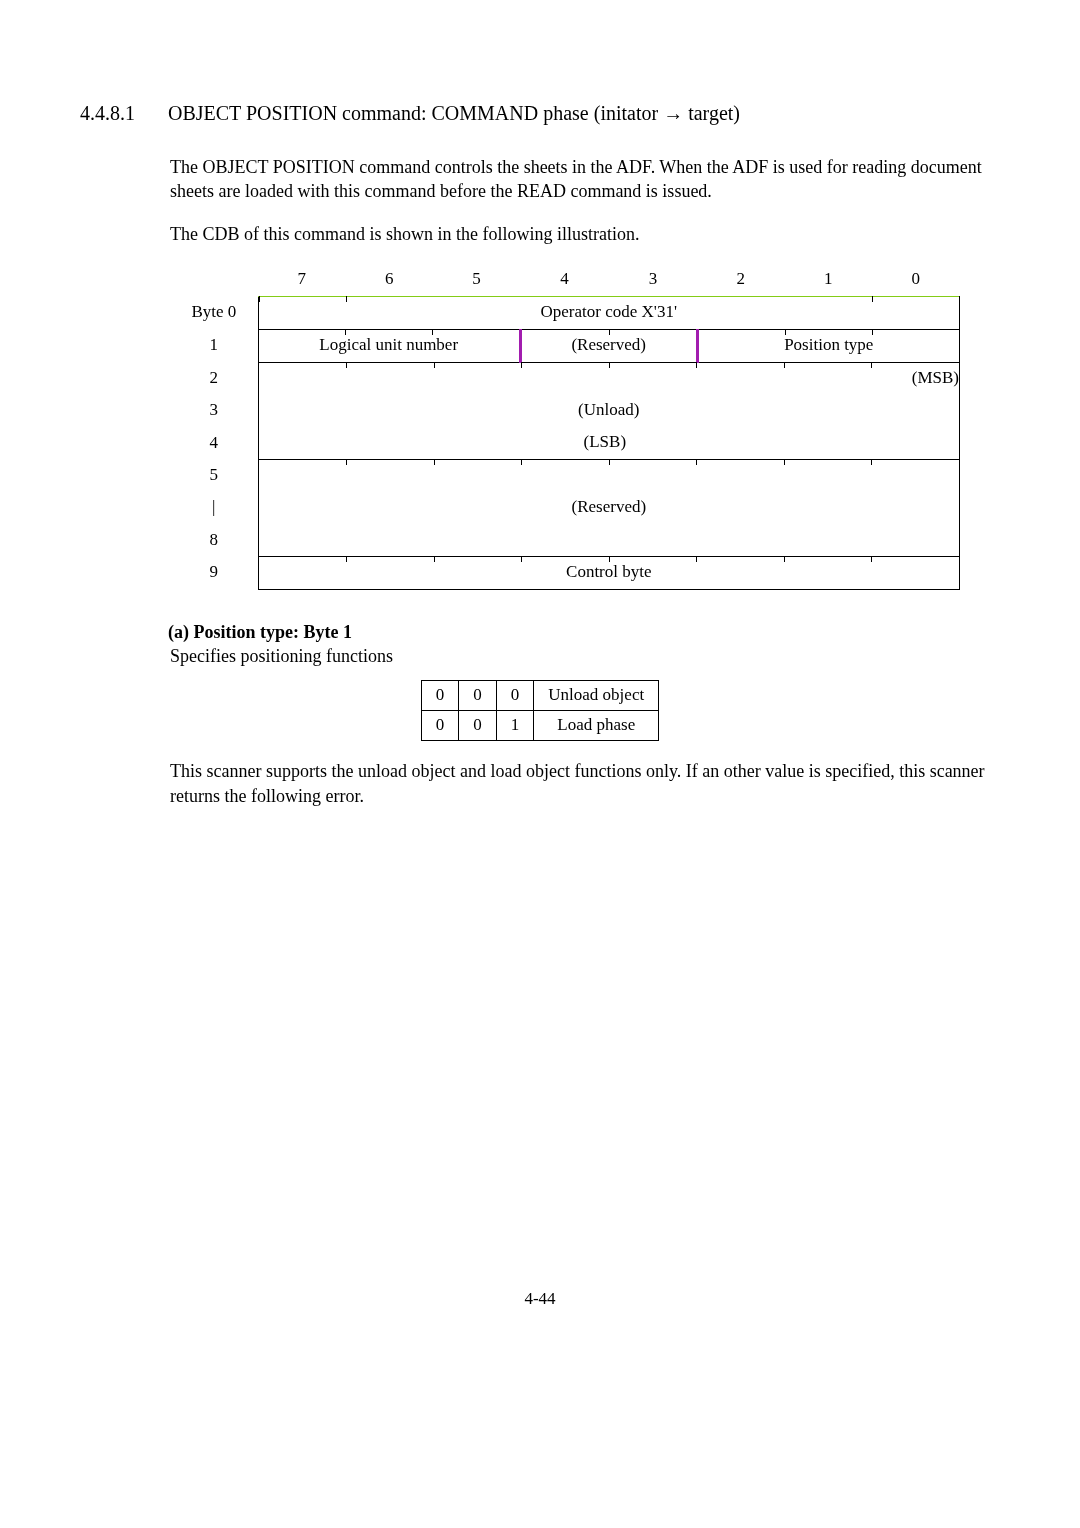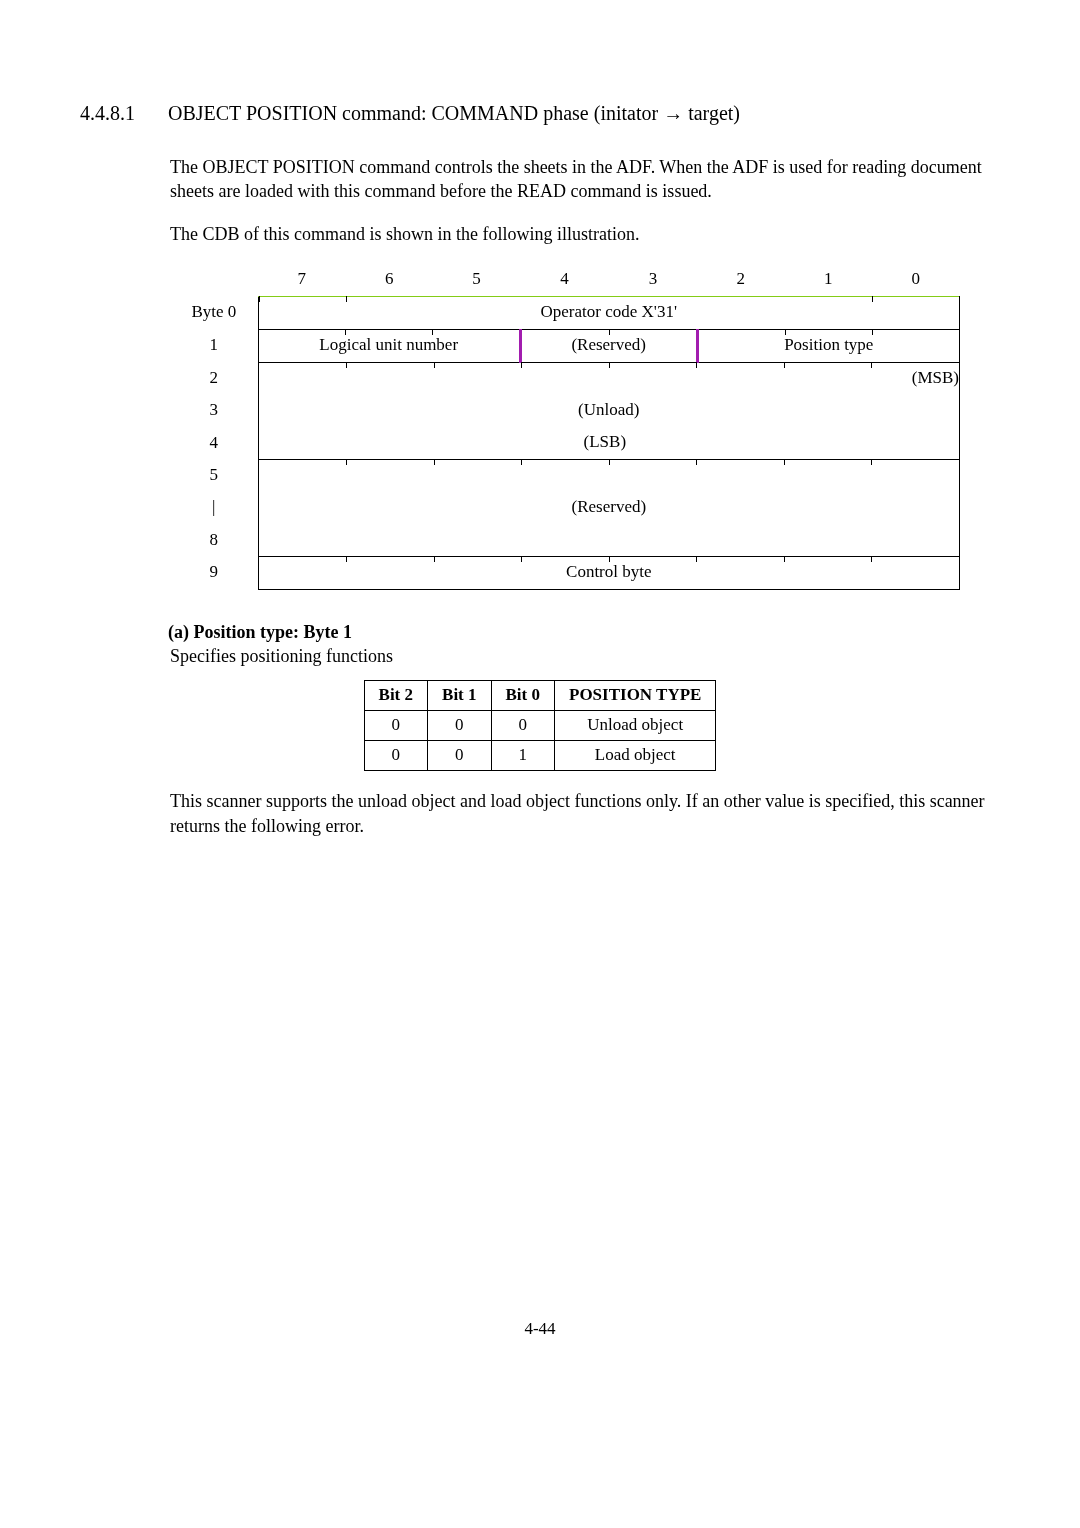--- a/index.html
+++ b/index.html
@@ -224,36 +224,30 @@
   </tr>
 </tbody>
     </table>
 </div>
 
 <div class="subheading">(a) Position type: Byte 1</div>
 <div class="subdesc">Specifies positioning functions</div>
 
 <table class="ptype">
   <tbody>
-      <tr>
-    <th>Bit 2</th>
-    <th>Bit 1</th>
-    <th>Bit 0</th>
-    <th>POSITION TYPE</th>
-  </tr>
   <tr>
     <td>0</td>
     <td>0</td>
     <td>0</td>
     <td>Unload object</td>
   </tr>
   <tr>
     <td>0</td>
     <td>0</td>
     <td>1</td>
-    <td>Load object</td>
+    <td>Load phase</td>
   </tr>
 </tbody>
   </table>
 
 <p class="body-text">This scanner supports the unload object and load object functions only. If an other value is specified, this scanner returns the following error.</p>
 
 <div class="page-num">4-44</div>
 
 </body></html>

